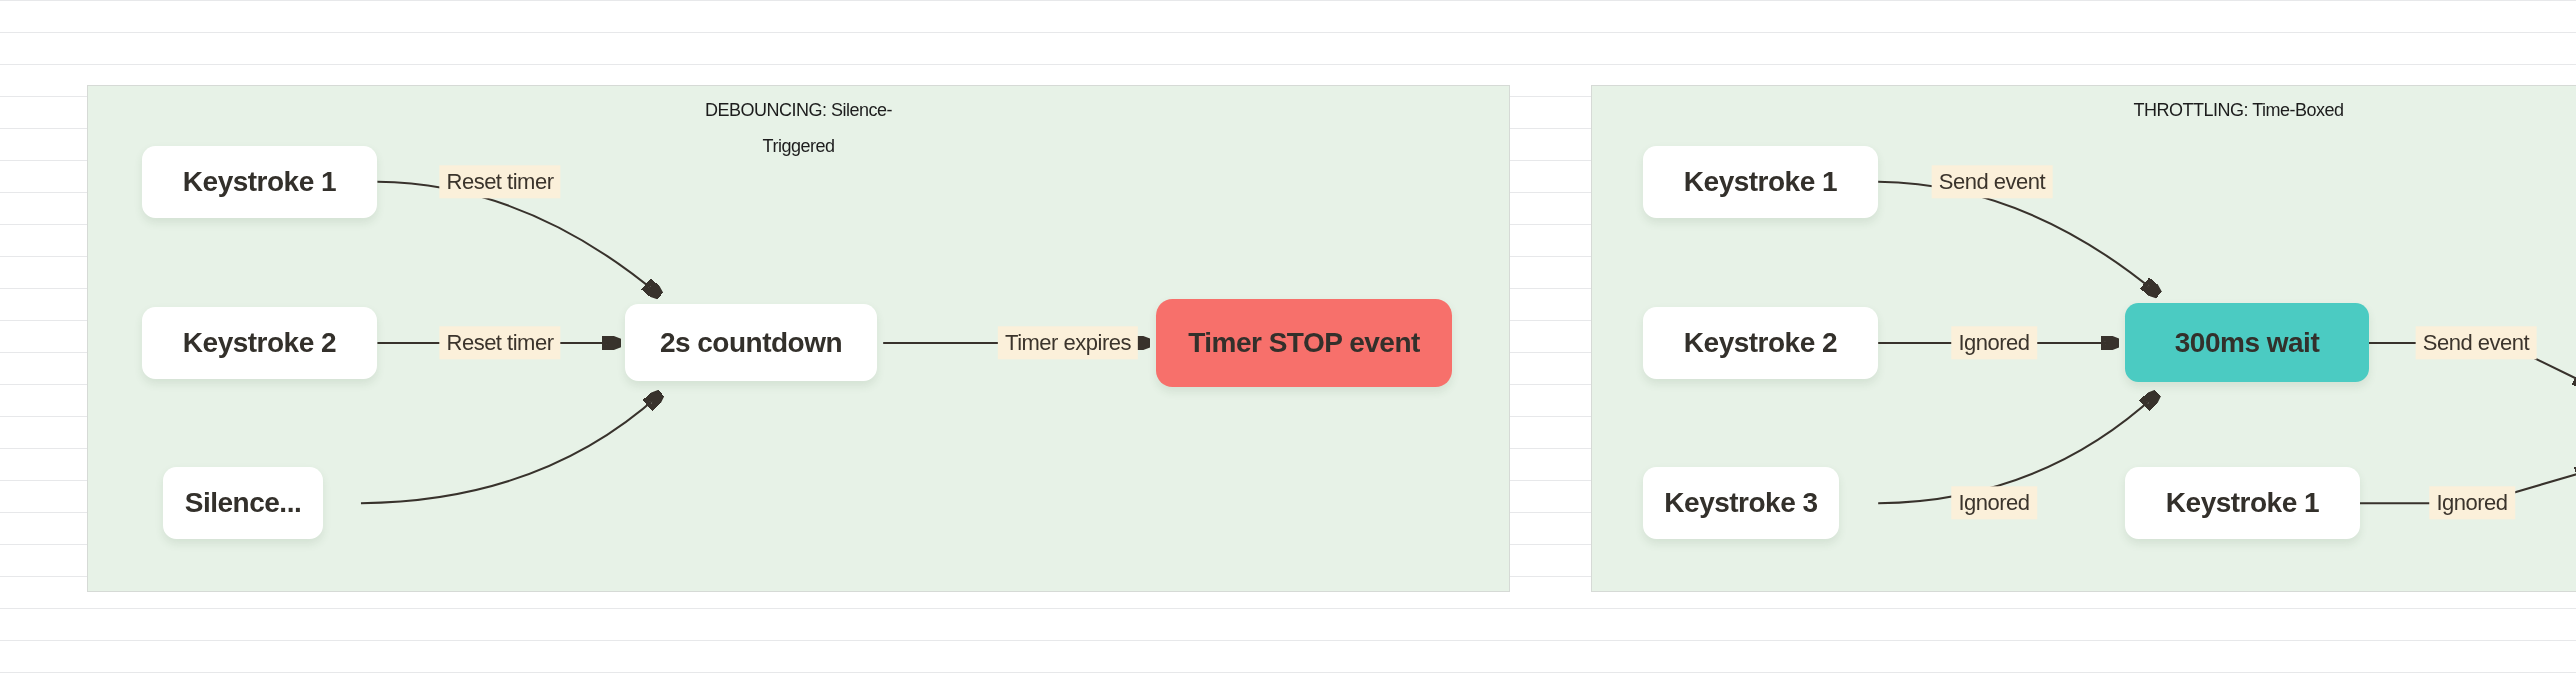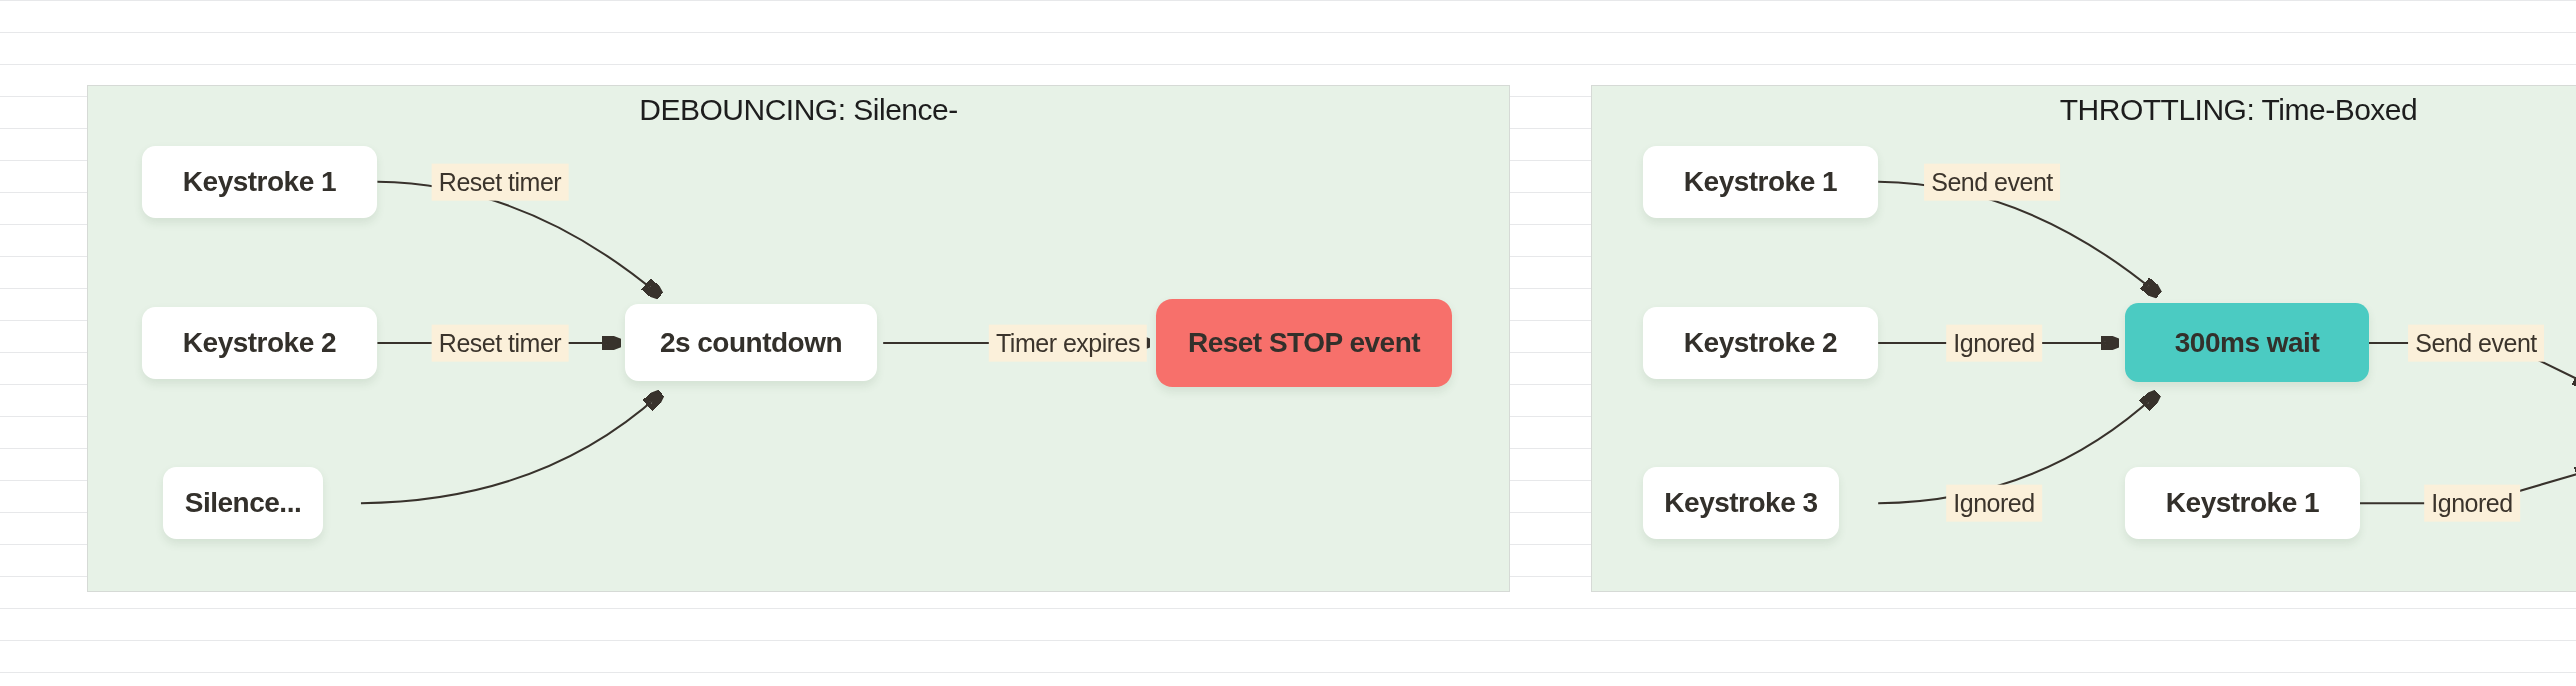--- a/index.html
+++ b/index.html
@@ -8,42 +8,43 @@
     --edge:#38322c; --grid-line:#e7e8ea; --title-text:#1d1d1d;
   }
   *{box-sizing:border-box;margin:0;padding:0}
   html,body{width:2972px;height:686px;background:#ffffff;
     font-family:"Liberation Sans","DejaVu Sans",sans-serif;}
   .page{position:relative;width:2972px;height:686px;overflow:hidden;background:#fff;}
   .grid{position:absolute;inset:0;
     background:repeating-linear-gradient(to bottom,var(--grid-line) 0 1.5px,transparent 1.5px 32px);}
   .panel{position:absolute;background:var(--panel-bg);border:1.5px solid var(--panel-border);}
   .panel-title{position:absolute;top:6.2px;left:0;width:100%;text-align:center;
-    font-size:30px;line-height:36px;color:var(--title-text);letter-spacing:-0.5px;}
+    font-size:18px;line-height:36px;color:var(--title-text);letter-spacing:-0.5px;}
   .edges{position:absolute;left:0;top:0;}
   .edges path{stroke:var(--edge);stroke-width:4;fill:none;}
   .node{position:absolute;display:flex;align-items:center;justify-content:center;
     background:var(--node-bg);border-radius:13.4px;font-weight:bold;font-size:28px;
     color:var(--node-text);letter-spacing:-0.5px;white-space:nowrap;
     box-shadow:0 4.1px 8.2px rgba(50,90,50,0.10);}
   .node.accent{background:var(--accent-teal);}
   .node.danger{background:var(--danger-red);border-radius:16.5px;}
   .edge-label{position:absolute;transform:translate(-50%,-50%);background:var(--label-bg);
-    color:var(--label-text);font-size:25px;line-height:1.1;padding:4.6px 7.2px;
+    color:var(--label-text);font-size:22px;line-height:1.1;padding:4.6px 7.2px;
     white-space:nowrap;letter-spacing:-0.5px;}
 </style>
 </head>
 <body>
 
 <div class="page">
   <div class="grid"></div>
 
   <section class="panel" style="left:87px;top:85px;width:1423px;height:507px">
     <div class="panel-title">
       <div>DEBOUNCING: Silence-</div>
+      <div>Triggered</div>
     </div>
   </section>
 
   <section class="panel" style="left:1591px;top:85px;width:1295px;height:507px">
     <div class="panel-title">
       <div>THROTTLING: Time-Boxed</div>
     </div>
   </section>
 
   <svg class="edges" width="2972" height="686" viewBox="0 0 5769 1332">
@@ -62,21 +63,21 @@
     <path d="M3646,666 L4110,666" marker-end="url(#arrow)"></path>
     <path d="M3646,977 Q3960,974 4186,766" marker-end="url(#arrow)"></path>
     <path d="M4566,666 L4860,666 L5028,748" marker-end="url(#arrow)"></path>
     <path d="M4580,977 L4810,977 L5032,912" marker-end="url(#arrow)"></path>
   </svg>
 
   <div class="node" style="left:142px;top:146px;width:235px;height:72px">Keystroke 1</div>
   <div class="node" style="left:142px;top:307px;width:235px;height:72px">Keystroke 2</div>
   <div class="node" style="left:163px;top:467px;width:160px;height:72px">Silence...</div>
   <div class="node" style="left:625px;top:304px;width:252px;height:77px">2s countdown</div>
-  <div class="node danger" style="left:1156px;top:299px;width:296px;height:88px">Reset STOP event</div>
+  <div class="node danger" style="left:1156px;top:299px;width:296px;height:88px">Timer STOP event</div>
 
   <div class="edge-label" style="left:500px;top:182px">Reset timer</div>
   <div class="edge-label" style="left:500px;top:343px">Reset timer</div>
   <div class="edge-label" style="left:1068px;top:343px">Timer expires</div>
 
   <div class="node" style="left:1643px;top:146px;width:235px;height:72px">Keystroke 1</div>
   <div class="node" style="left:1643px;top:307px;width:235px;height:72px">Keystroke 2</div>
   <div class="node" style="left:1643px;top:467px;width:196px;height:72px">Keystroke 3</div>
   <div class="node" style="left:2125px;top:467px;width:235px;height:72px">Keystroke 1</div>
   <div class="node accent" style="left:2125px;top:303px;width:244px;height:79px">300ms wait</div>

